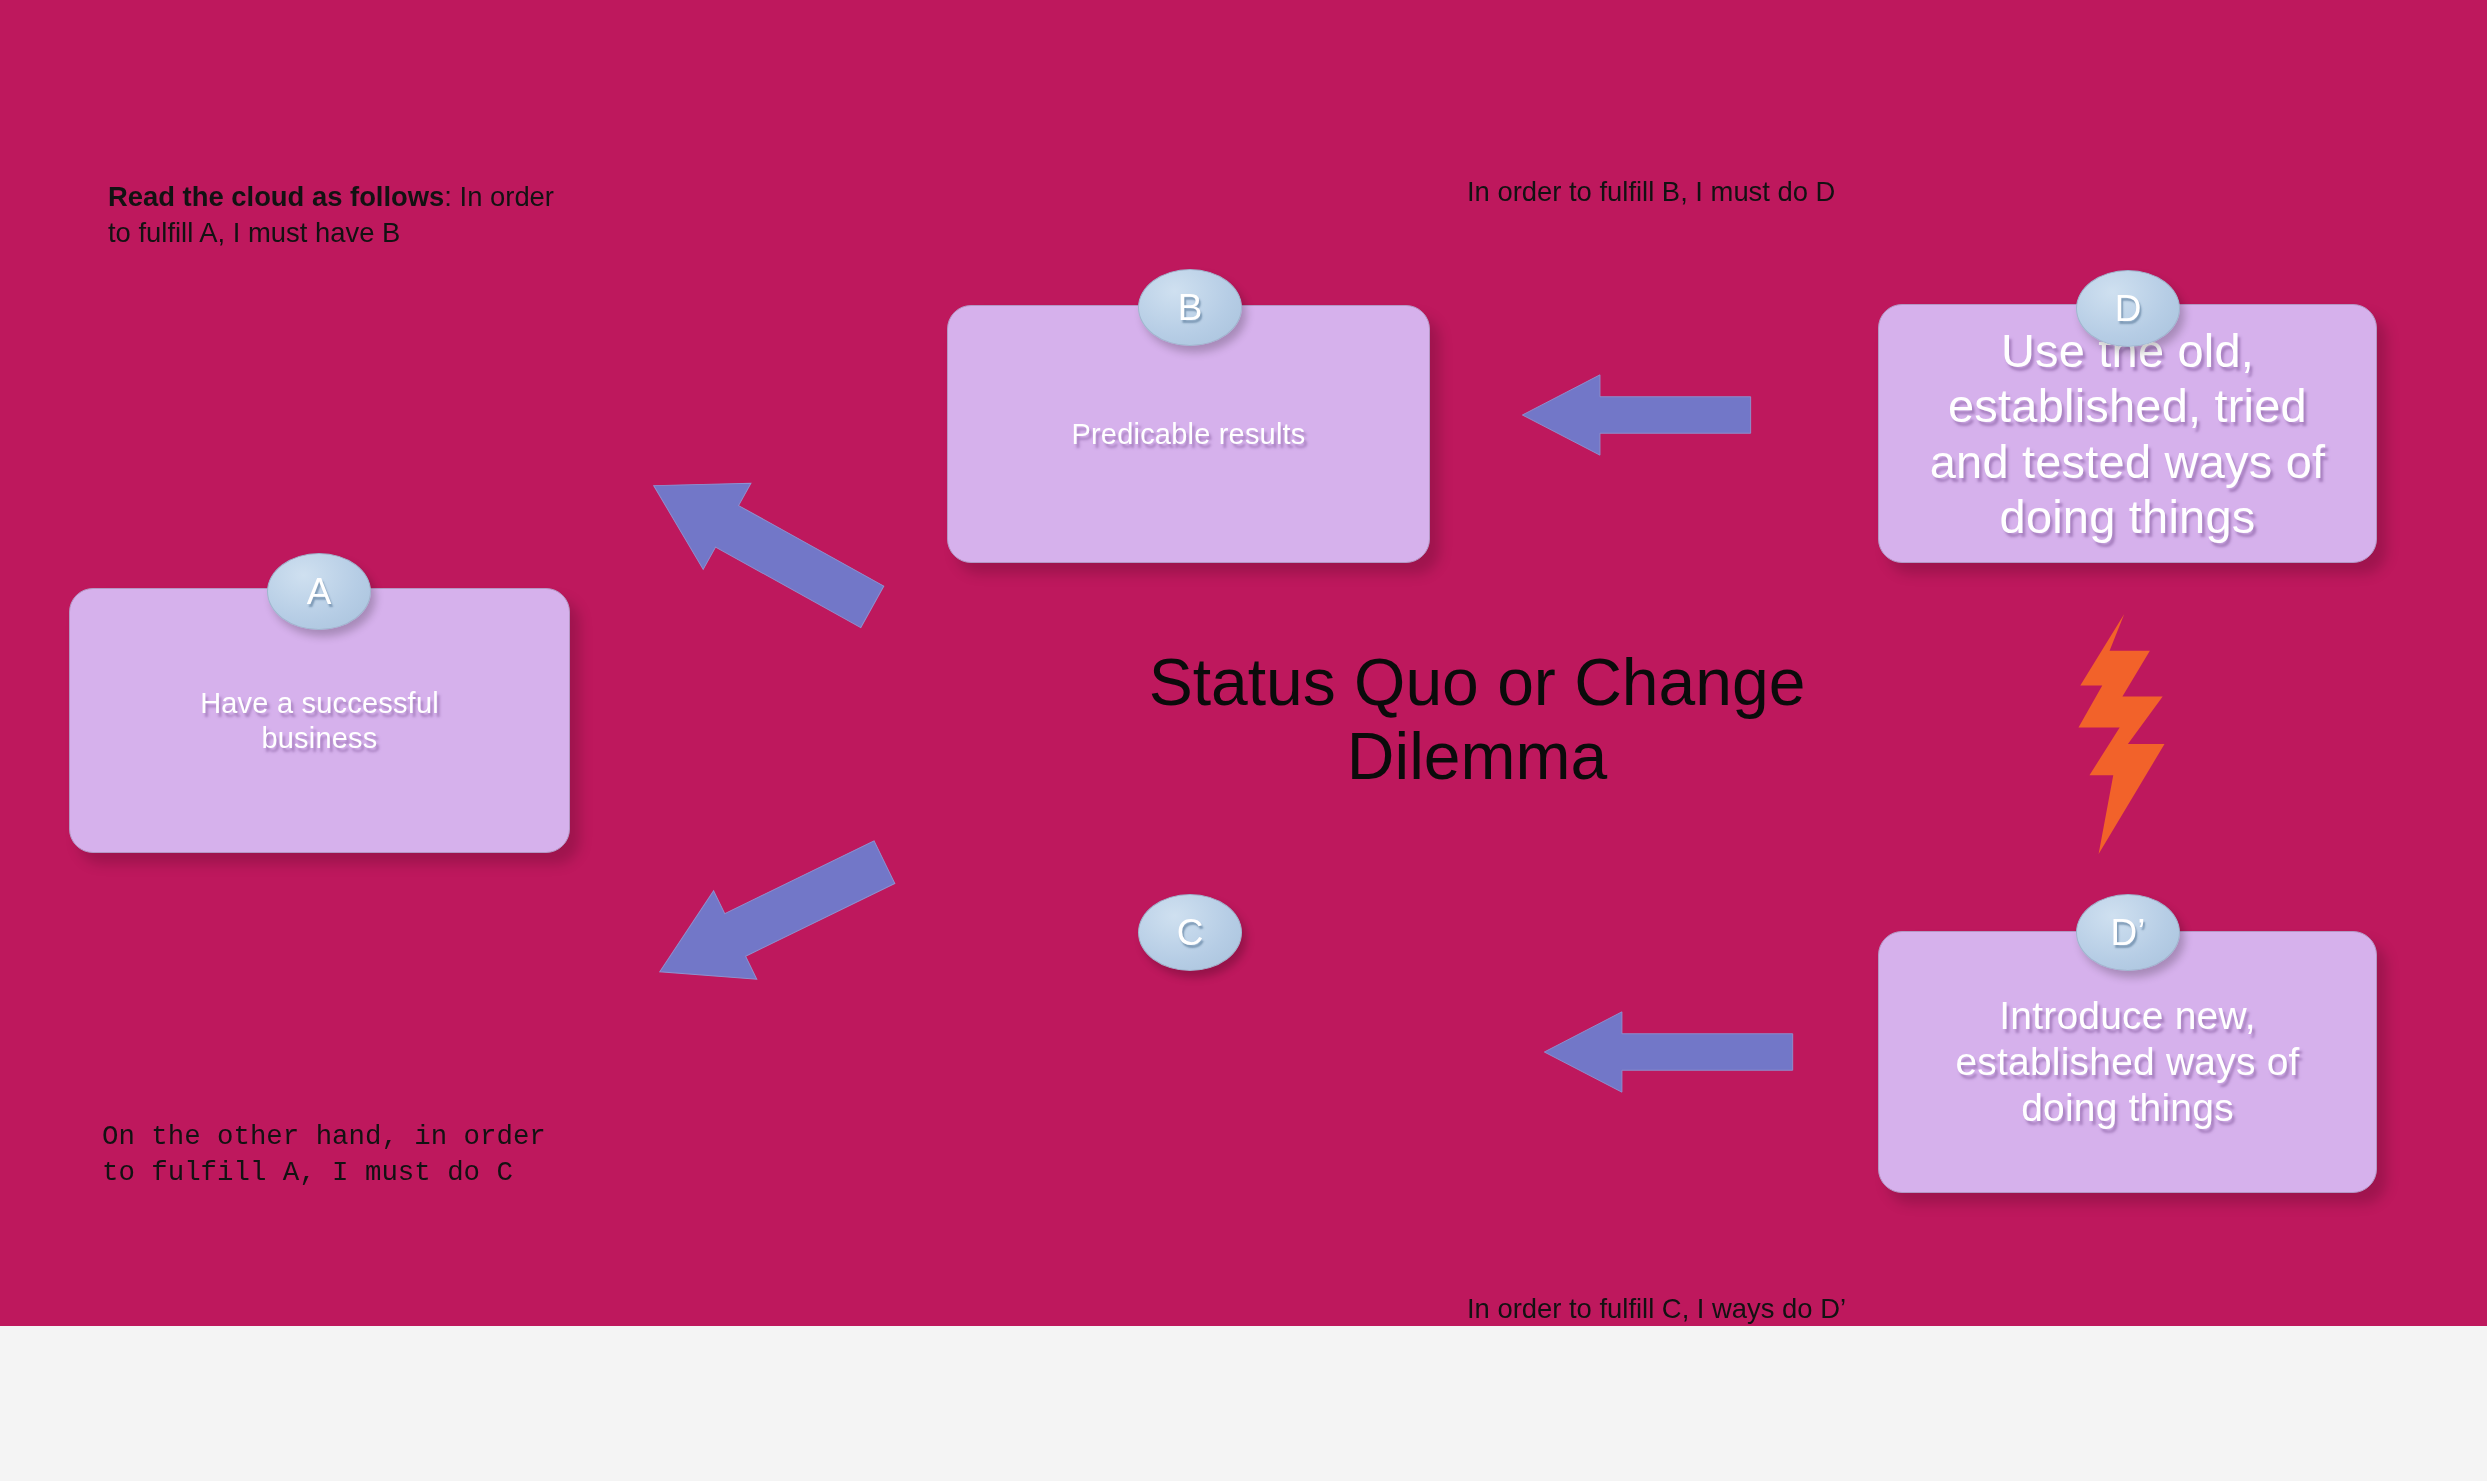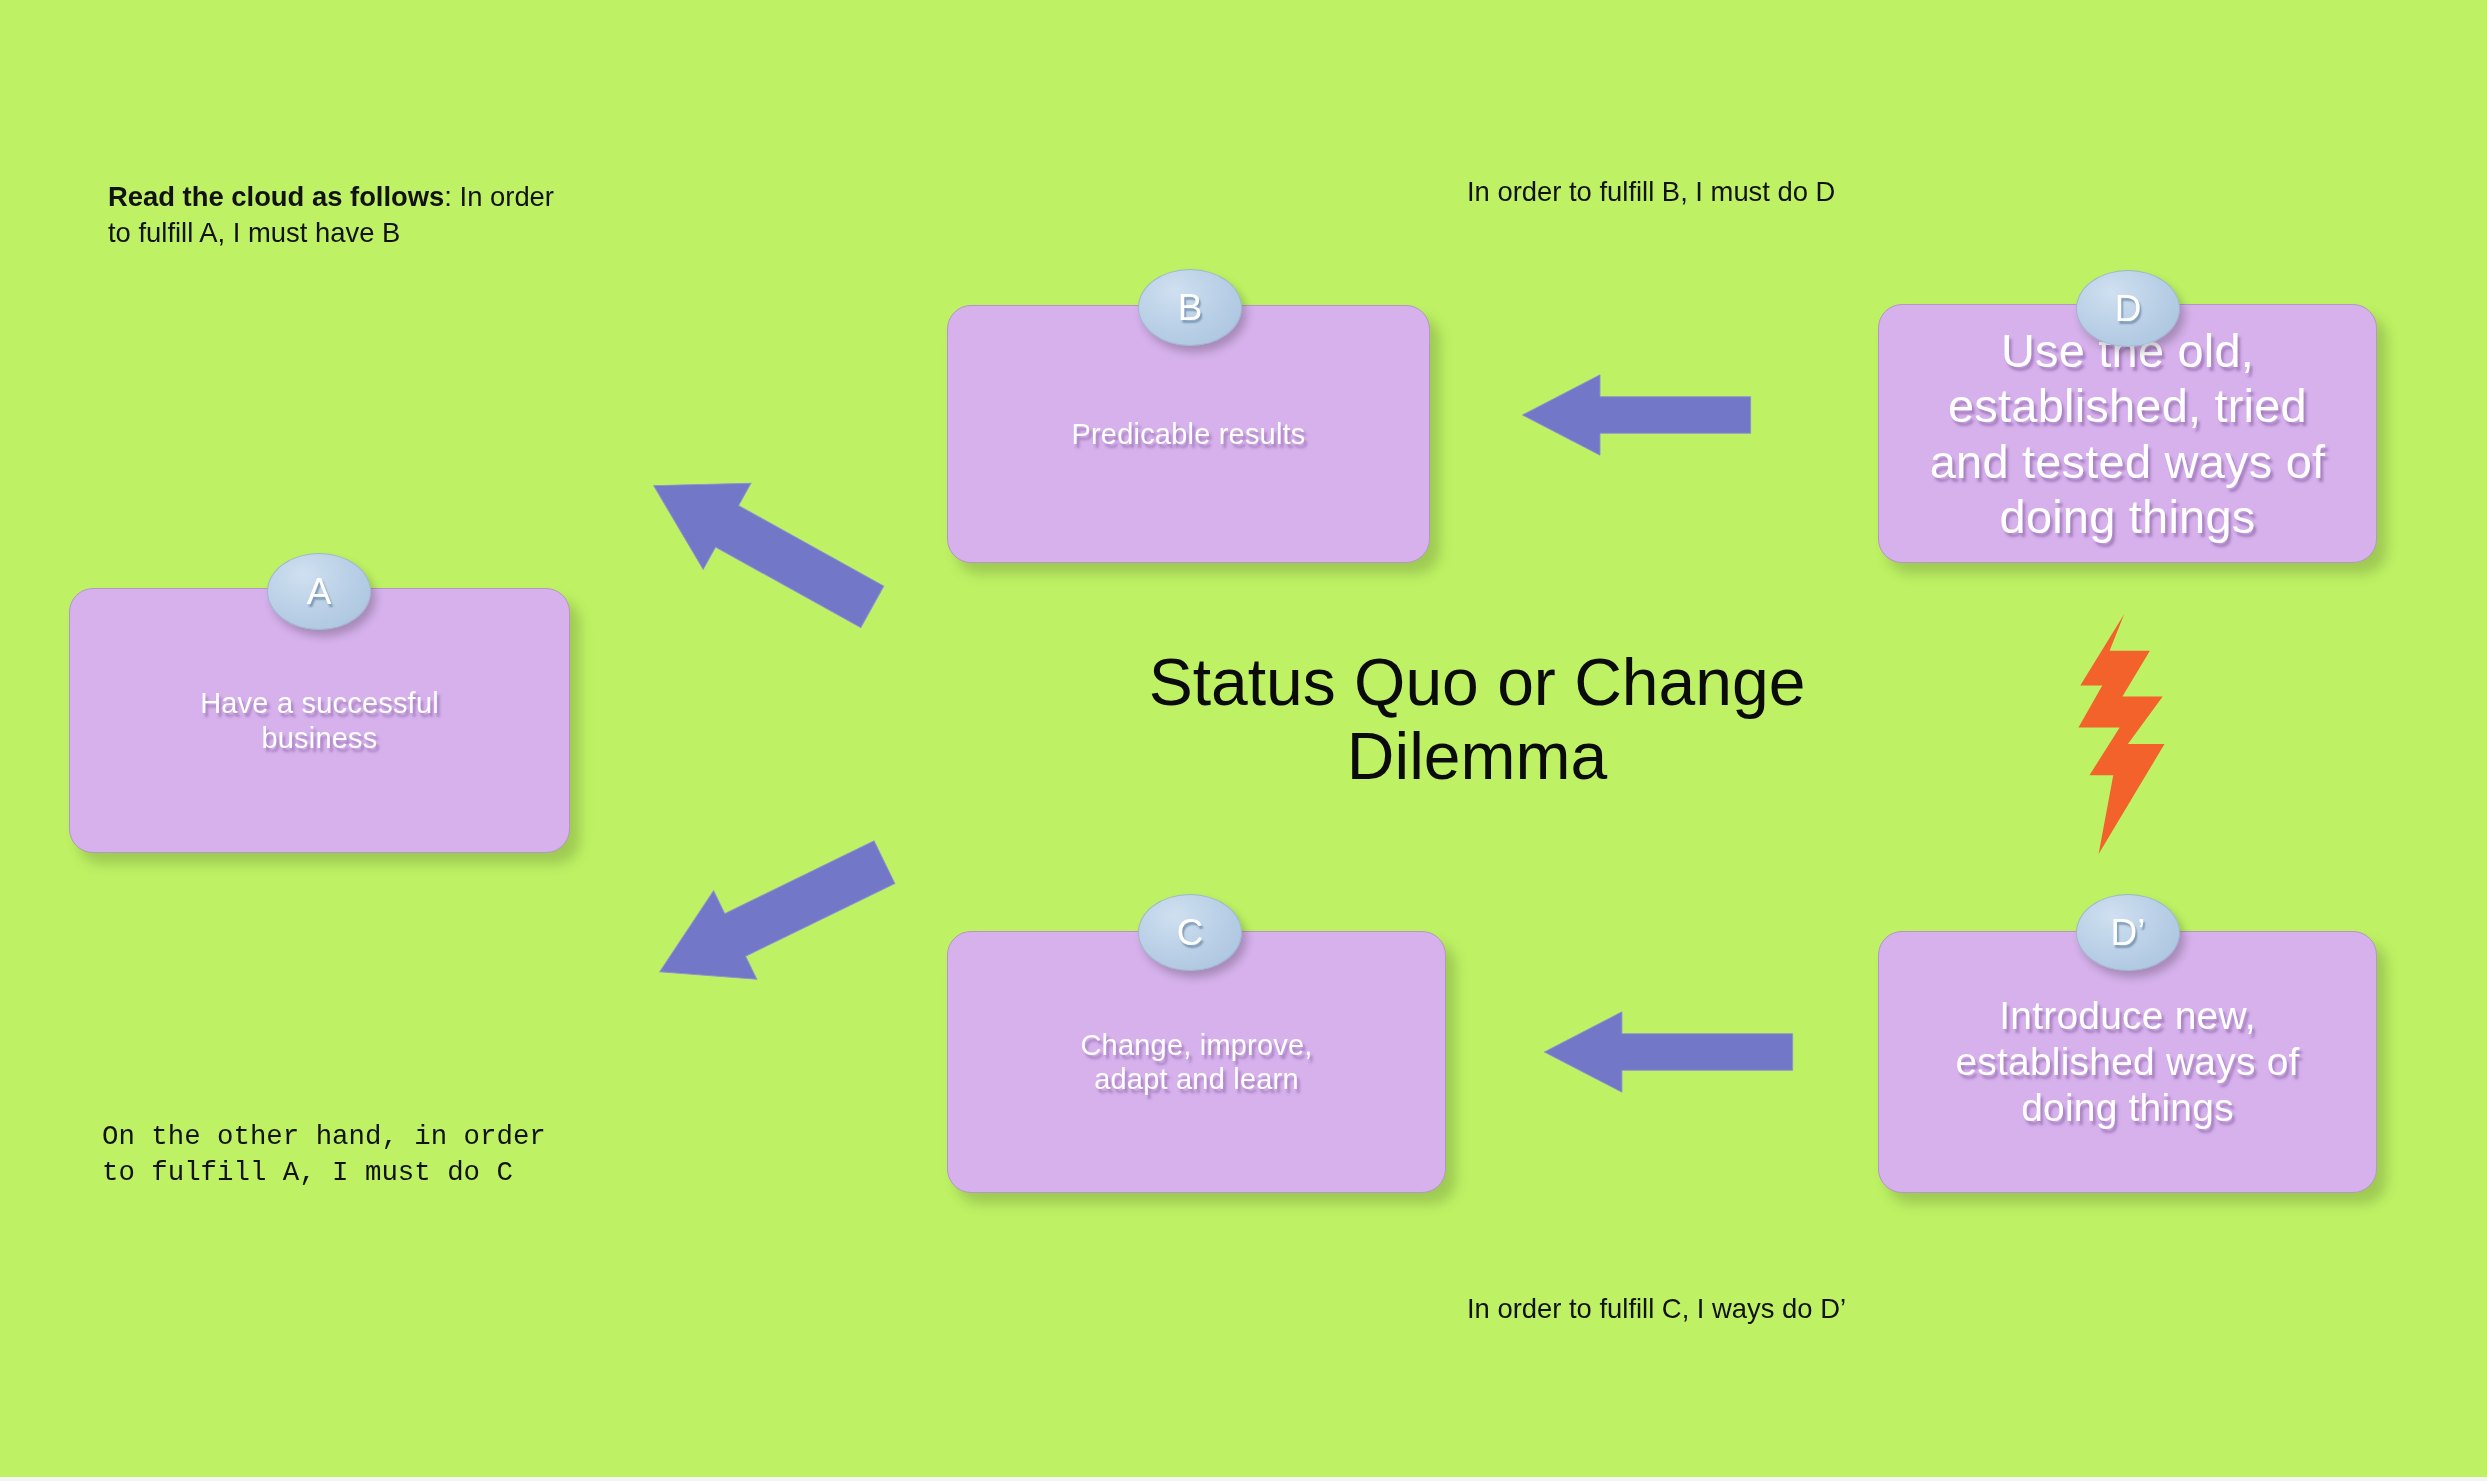--- a/index.html
+++ b/index.html
@@ -7,22 +7,22 @@
     margin: 0;
     padding: 0;
     background: #f4f4f4;
   }
   body {
     font-family: "Liberation Sans", "DejaVu Sans", sans-serif;
   }
   #stage {
     position: relative;
     width: 2487px;
-    height: 1477px;
-    background: #bef264;
+    height: 1326px;
+    background: #be185d;
     overflow: hidden;
   }
 
   
   .entity {
     position: absolute;
     box-sizing: border-box;
     background: #d6b1ec;
     border: 1.8px solid #b497c4;
     border-radius: 24px;
@@ -156,24 +156,20 @@
     <span class="bubble-label">A</span>
   </div>
 
   <div class="entity" style="left:947px; top:305px; width:483px; height:258px;">
     <div class="entity-text">Predicable results</div>
   </div>
   <div class="bubble" style="left:1138px; top:269px;">
     <span class="bubble-label">B</span>
   </div>
 
-  <div class="entity" style="left:947px; top:931px; width:499px; height:262px;">
-    <div class="entity-text">Change, improve,
-adapt and learn</div>
-  </div>
   <div class="bubble" style="left:1138px; top:894px;">
     <span class="bubble-label">C</span>
   </div>
 
   <div class="entity" style="left:1878px; top:304px; width:499px; height:259px;">
     <div class="entity-text" style="font-size:47px;">Use the old,
 established, tried
 and tested ways of
 doing things</div>
   </div>

